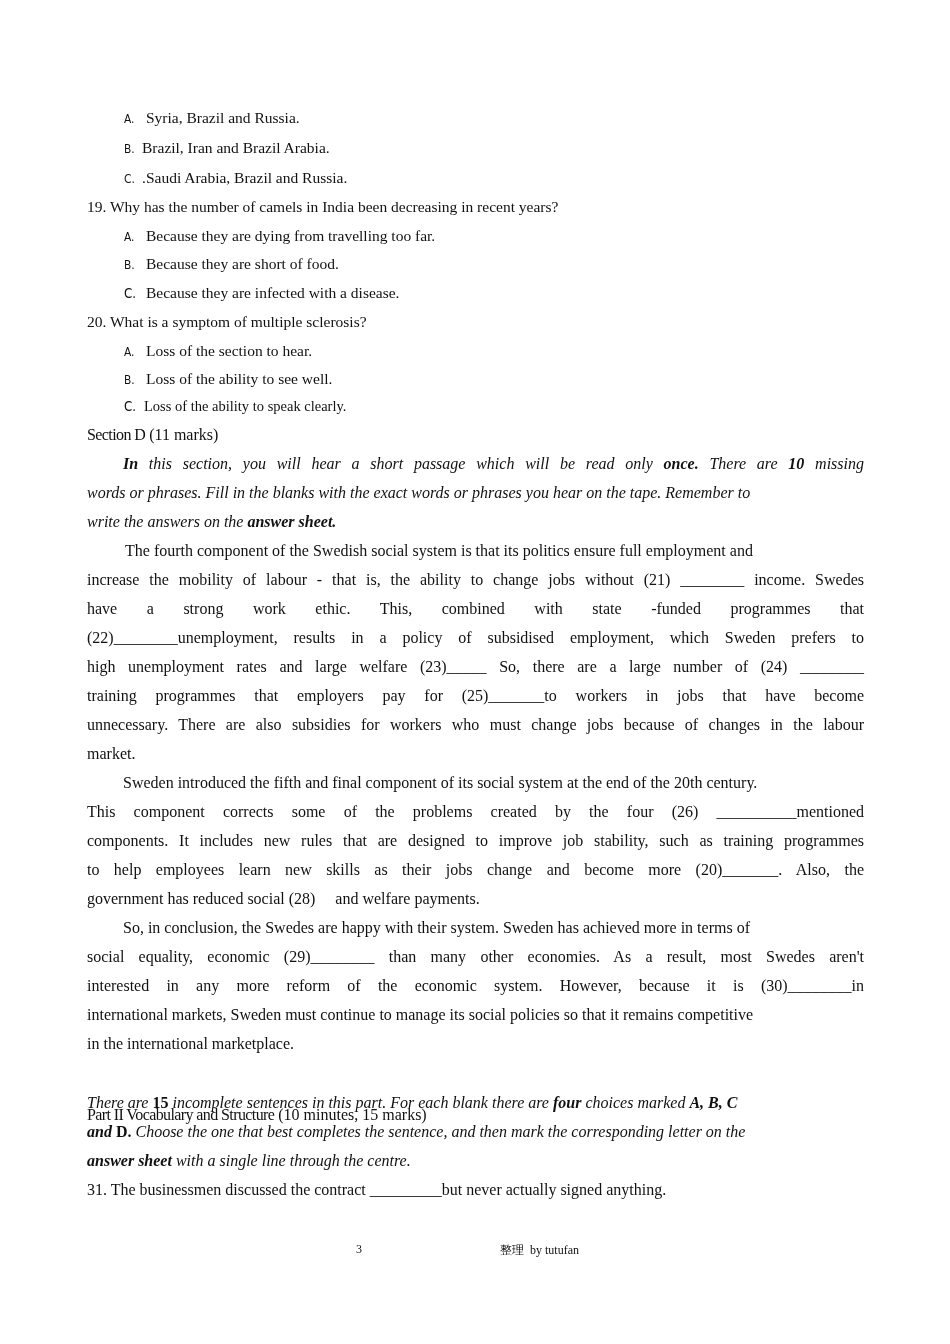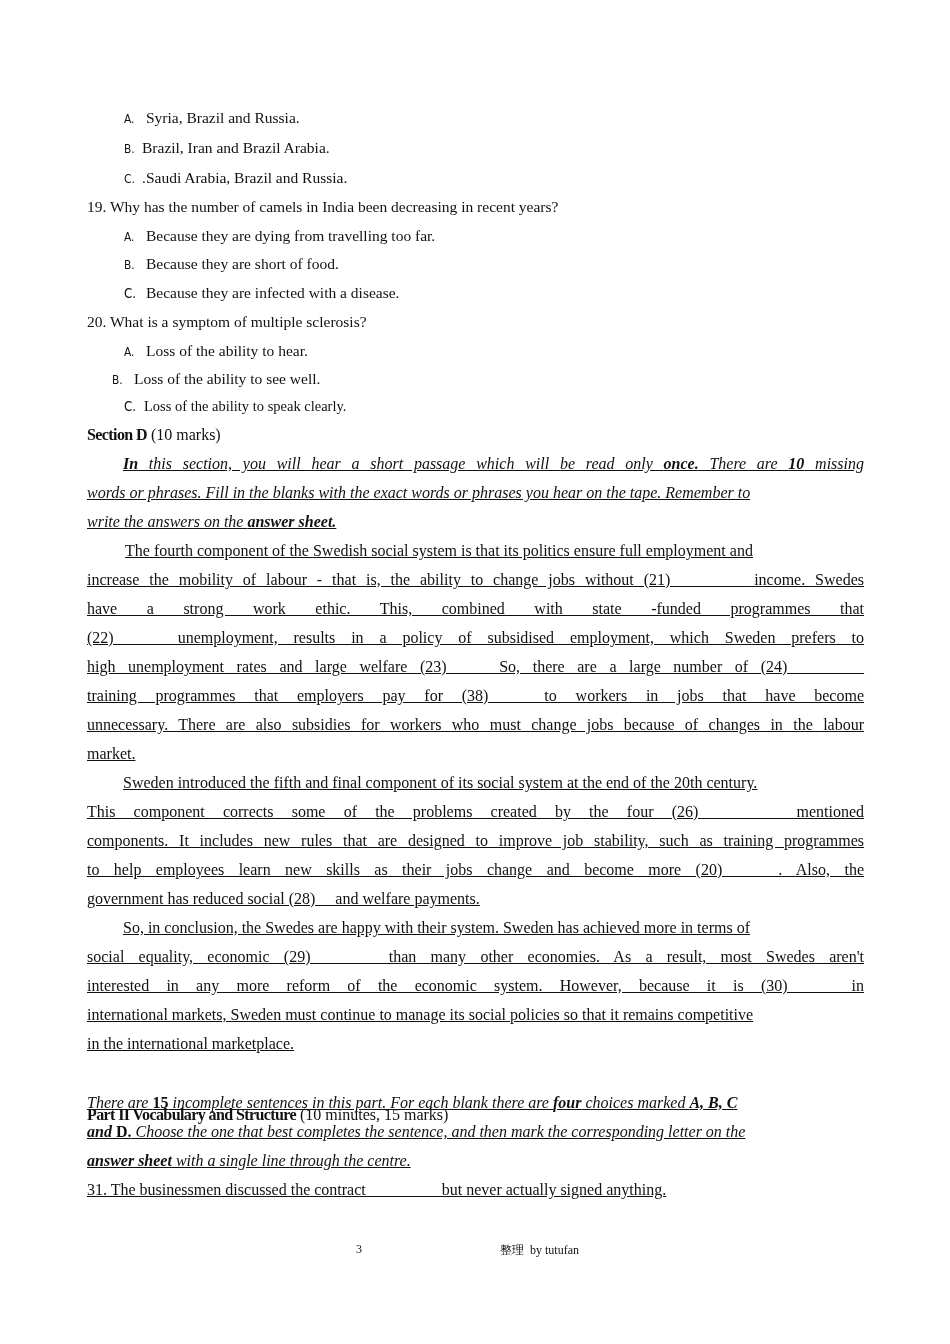--- a/index.html
+++ b/index.html
@@ -1,25 +1,25 @@
 <!DOCTYPE html>
 <html><head>
 <meta charset="utf-8">
 <style>
   html, body { margin: 0; padding: 0; background: #ffffff; }
   body { width: 950px; height: 1344px; position: relative; overflow: hidden;
          font-family: "Liberation Serif", serif; color: #111; }
   .line { position: absolute; white-space: nowrap; font-size: 15.5px; line-height: 20px; }
   .opt-letter { font-family: "DejaVu Sans", sans-serif; font-size: 12.5px; display: inline-block; width: 22px; transform: scaleX(0.85); transform-origin: left; }
   .opt-letter.big { font-size: 14px; }
-  .just { position: absolute; left: 87px; width: 777px; font-size: 16px; line-height: 20px; white-space: nowrap; text-decoration: underline; }
+  .just { position: absolute; left: 87px; width: 777px; font-size: 16px; line-height: 20px; white-space: nowrap; }
   .just.jf { text-align: justify; text-align-last: justify; white-space: normal; }
   .b { font-weight: bold; }
   .i { font-style: italic; }
-  .hdr { font-weight: bold; letter-spacing: -0.6px; }
+  .hdr { font-weight: normal; letter-spacing: -0.6px; }
   .footer { position: absolute; font-size: 12px; }
 </style>
 </head>
 <body>
 
 <div class="line" style="left:124px;top:108px">
   <span class="opt-letter">A.</span><span>Syria, Brazil and Russia.</span>
 </div>
 <div class="line" style="left:124px;top:138px">
   <span class="opt-letter" style="width:18px">B.</span><span>Brazil, Iran and Brazil Arabia.</span>
@@ -34,48 +34,48 @@
 </div>
 <div class="line" style="left:124px;top:254px">
   <span class="opt-letter">B.</span><span>Because they are short of food.</span>
 </div>
 <div class="line" style="left:124px;top:283px">
   <span class="opt-letter big" style="width:22px">C.</span><span>Because they are infected with a disease.</span>
 </div>
 
 <div class="line" style="left:87px;top:312px">20. What is a symptom of multiple sclerosis?</div>
 <div class="line" style="left:124px;top:341px">
-  <span class="opt-letter">A.</span><span>Loss of the ability to hear.</span>
+  <span class="opt-letter">A.</span><span>Loss of the section to hear.</span>
 </div>
-<div class="line" style="left:112px;top:369px">
+<div class="line" style="left:124px;top:369px">
   <span class="opt-letter">B.</span><span>Loss of the ability to see well.</span>
 </div>
 <div class="line" style="left:124px;top:396px;font-size:14.5px">
   <span class="opt-letter big" style="width:20px">C.</span><span>Loss of the ability to speak clearly.</span>
 </div>
 
 <div class="line" style="left:87px;top:425px;font-size:16px">
   <span class="hdr">Section D</span>
-  <span>(10 marks)</span>
+  <span>(11 marks)</span>
 </div>
 
 <div class="just jf i" style="top:454px;padding-left:36px;width:741px">
   <span class="b">In</span><span> this section, you will hear a short passage which will be read only </span><span class="b">once.</span><span> There are </span><span class="b">10</span><span> missing</span>
 </div>
 <div class="just i" style="top:483px">words or phrases. Fill in the blanks with the exact words or phrases you hear on the tape. Remember to</div>
 <div class="just i" style="top:512px">
   <span>write the answers on the </span><span class="b">answer sheet.</span>
 </div>
 
 <div class="just" style="top:541px;padding-left:38px;width:739px">The fourth component of the Swedish social system is that its politics ensure full employment and</div>
 <div class="just jf" style="top:570px">increase the mobility of labour - that is, the ability to change jobs without (21) ________ income. Swedes</div>
 <div class="just jf" style="top:599px">have a strong work ethic. This, combined with state -funded programmes that</div>
 <div class="just jf" style="top:628px">(22)________unemployment, results in a policy of subsidised employment, which Sweden prefers to</div>
 <div class="just jf" style="top:657px">high unemployment rates and large welfare (23)_____ So, there are a large number of (24) ________</div>
-<div class="just jf" style="top:686px">training programmes that employers pay for (38)_______to workers in jobs that have become</div>
+<div class="just jf" style="top:686px">training programmes that employers pay for (25)_______to workers in jobs that have become</div>
 <div class="just jf" style="top:715px">unnecessary. There are also subsidies for workers who must change jobs because of changes in the labour</div>
 <div class="just" style="top:744px">market.</div>
 <div class="just" style="top:773px;padding-left:36px;width:741px">Sweden introduced the fifth and final component of its social system at the end of the 20th century.</div>
 <div class="just jf" style="top:802px">This component corrects some of the problems created by the four (26) __________mentioned</div>
 <div class="just jf" style="top:831px">components. It includes new rules that are designed to improve job stability, such as training programmes</div>
 <div class="just jf" style="top:860px">to help employees learn new skills as their jobs change and become more (20)_______. Also, the</div>
 <div class="just" style="top:889px;white-space:pre">government has reduced social (28)     and welfare payments.</div>
 <div class="just" style="top:918px;padding-left:36px;width:741px">So, in conclusion, the Swedes are happy with their system. Sweden has achieved more in terms of</div>
 <div class="just jf" style="top:947px">social equality, economic (29)________ than many other economies. As a result, most Swedes aren't</div>
 <div class="just jf" style="top:976px">interested in any more reform of the economic system. However, because it is (30)________in</div>

